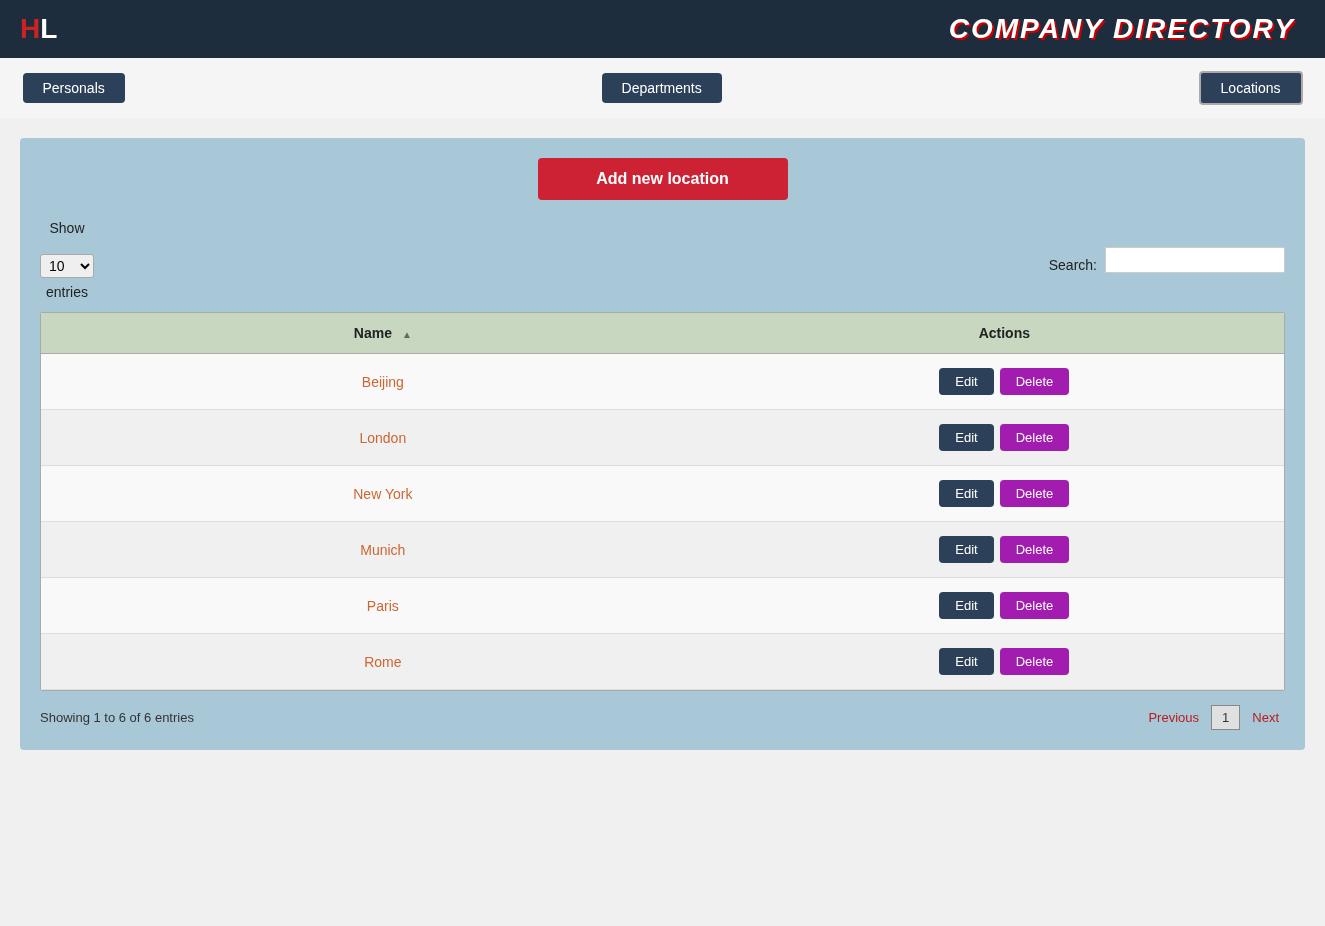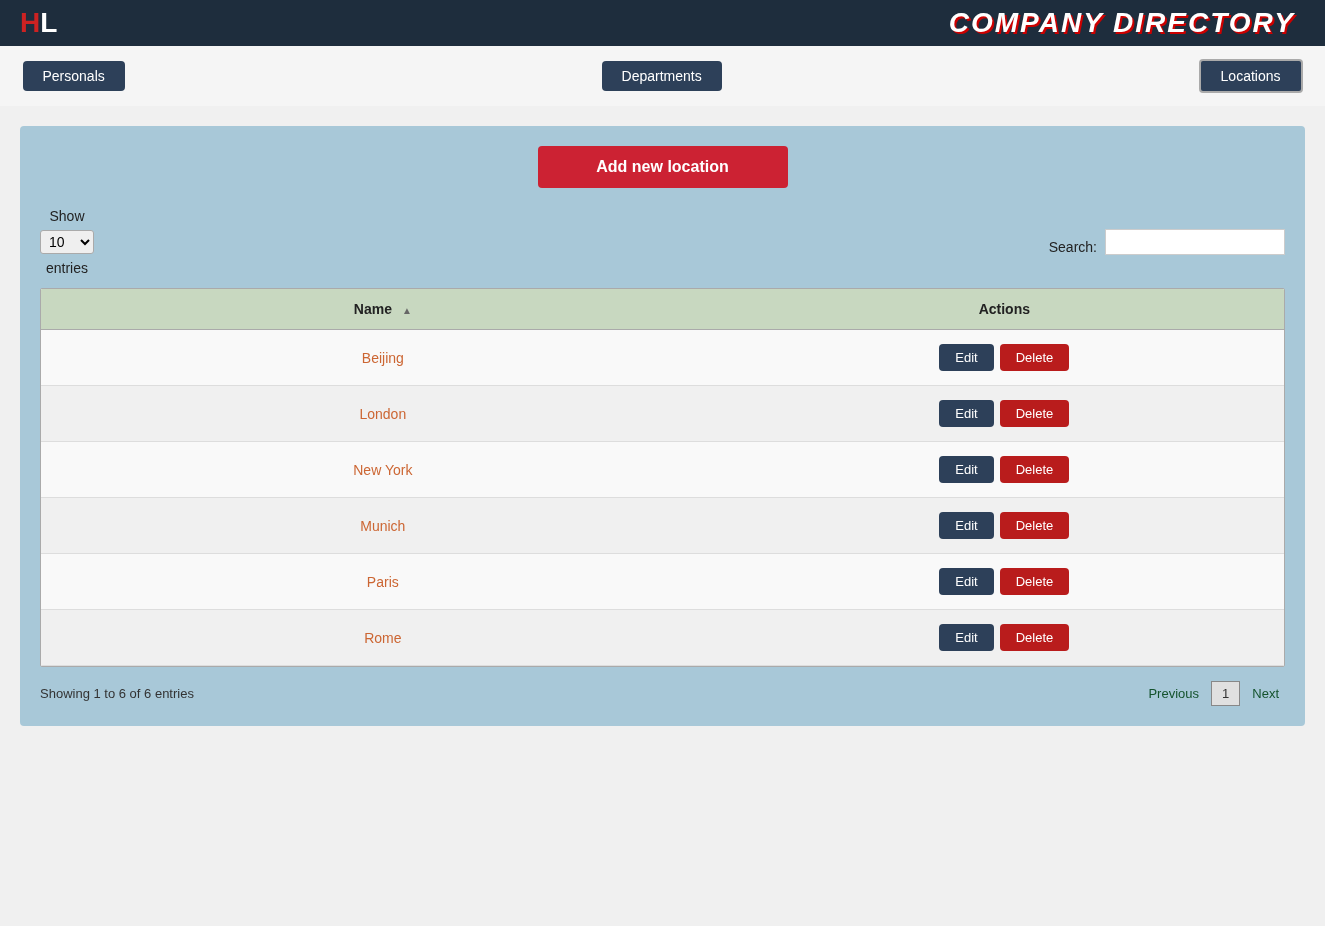--- a/index.html
+++ b/index.html
@@ -1,21 +1,21 @@
 <!DOCTYPE html>
 <html><head>
   <meta charset="utf-8">
   <style>
     * { box-sizing: border-box; margin: 0; padding: 0; }
     body { font-family: Arial, sans-serif; background: #f0f0f0; min-height: 926px; }
 
     
     .header {
       background: #1e2d3d;
-      height: 46px;
+      height: 58px;
       display: flex;
       align-items: center;
       padding: 0 20px;
       position: relative;
     }
     .logo {
       font-size: 28px;
       font-weight: bold;
     }
     .logo-h { color: #cc2222; }
@@ -105,20 +105,21 @@
       gap: 6px;
       font-size: 14px;
       color: #222;
       flex-direction: column;
     }
     .show-entries select {
       padding: 2px 4px;
       font-size: 14px;
       border: 1px solid #aaa;
       border-radius: 3px;
+      margin-top: 12px;
     }
     .search-row {
       display: flex;
       align-items: flex-end;
       gap: 8px;
       font-size: 14px;
       color: #222;
     }
     .search-row input {
       border: 1px solid #ccc;
@@ -185,21 +186,21 @@
     .edit-btn {
       background: #2d4059;
       color: #fff;
       border: none;
       padding: 6px 16px;
       font-size: 13px;
       cursor: pointer;
       border-radius: 4px;
     }
     .delete-btn {
-      background: #b91c1c;
+      background: #a21caf;
       color: #fff;
       border: none;
       padding: 6px 16px;
       font-size: 13px;
       cursor: pointer;
       border-radius: 4px;
     }
 
     
     .footer-row {
@@ -212,21 +213,21 @@
       font-size: 13px;
       color: #333;
     }
     .pagination {
       display: flex;
       align-items: center;
       gap: 6px;
     }
     .page-prev, .page-next {
       font-size: 13px;
-      color: #14532d;
+      color: #b91c1c;
       cursor: pointer;
       padding: 2px 6px;
     }
     .page-num {
       background: #fff;
       border: 1px solid #aaa;
       padding: 4px 10px;
       font-size: 13px;
       color: #333;
       cursor: pointer;

